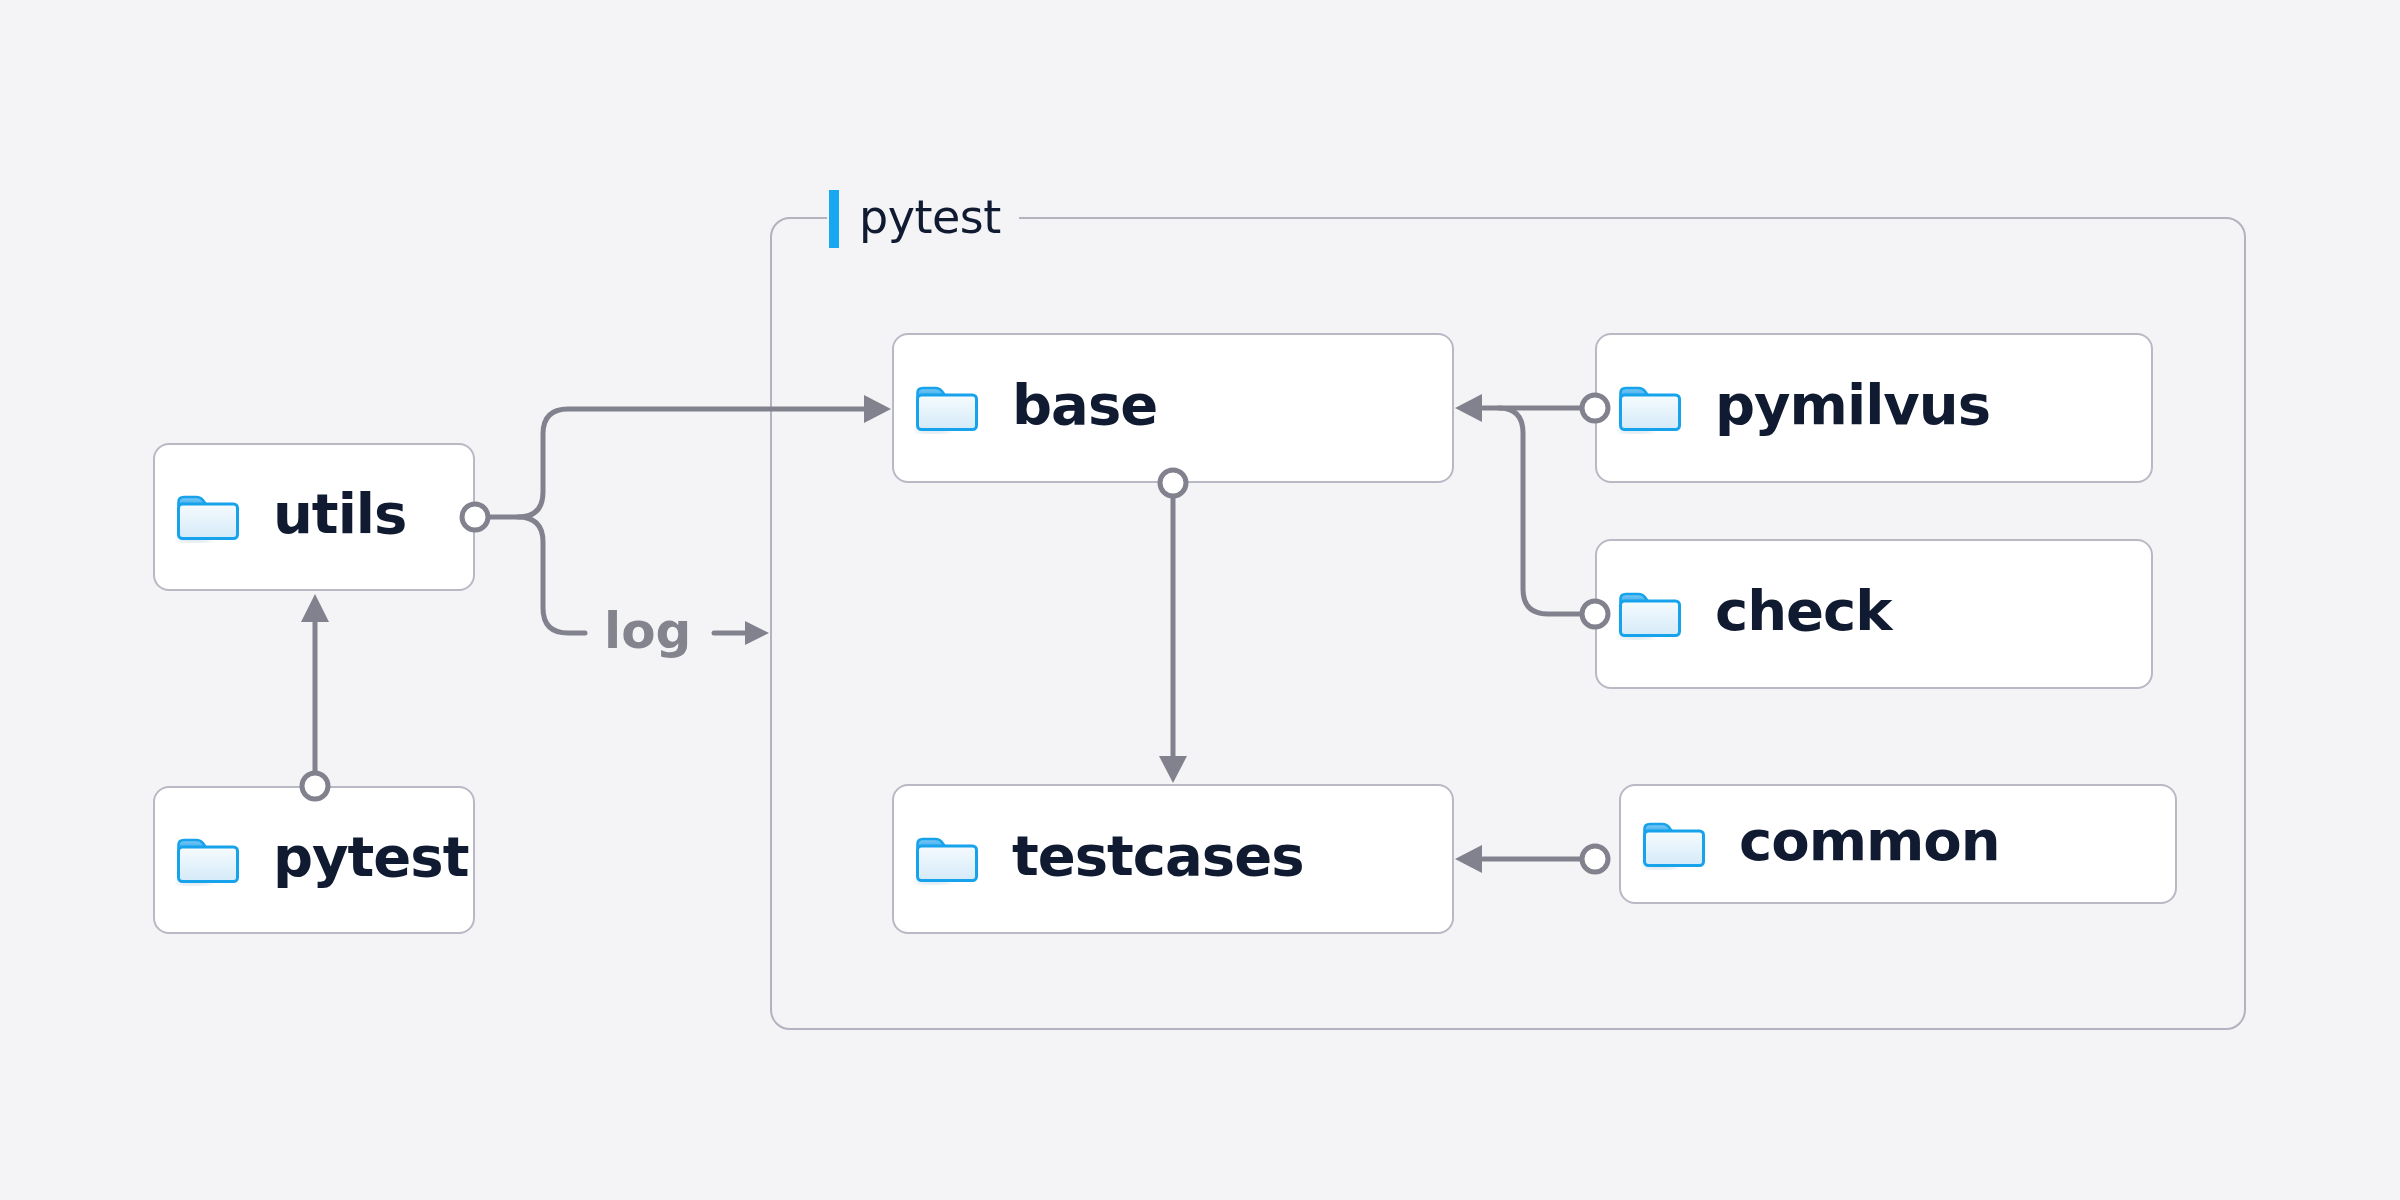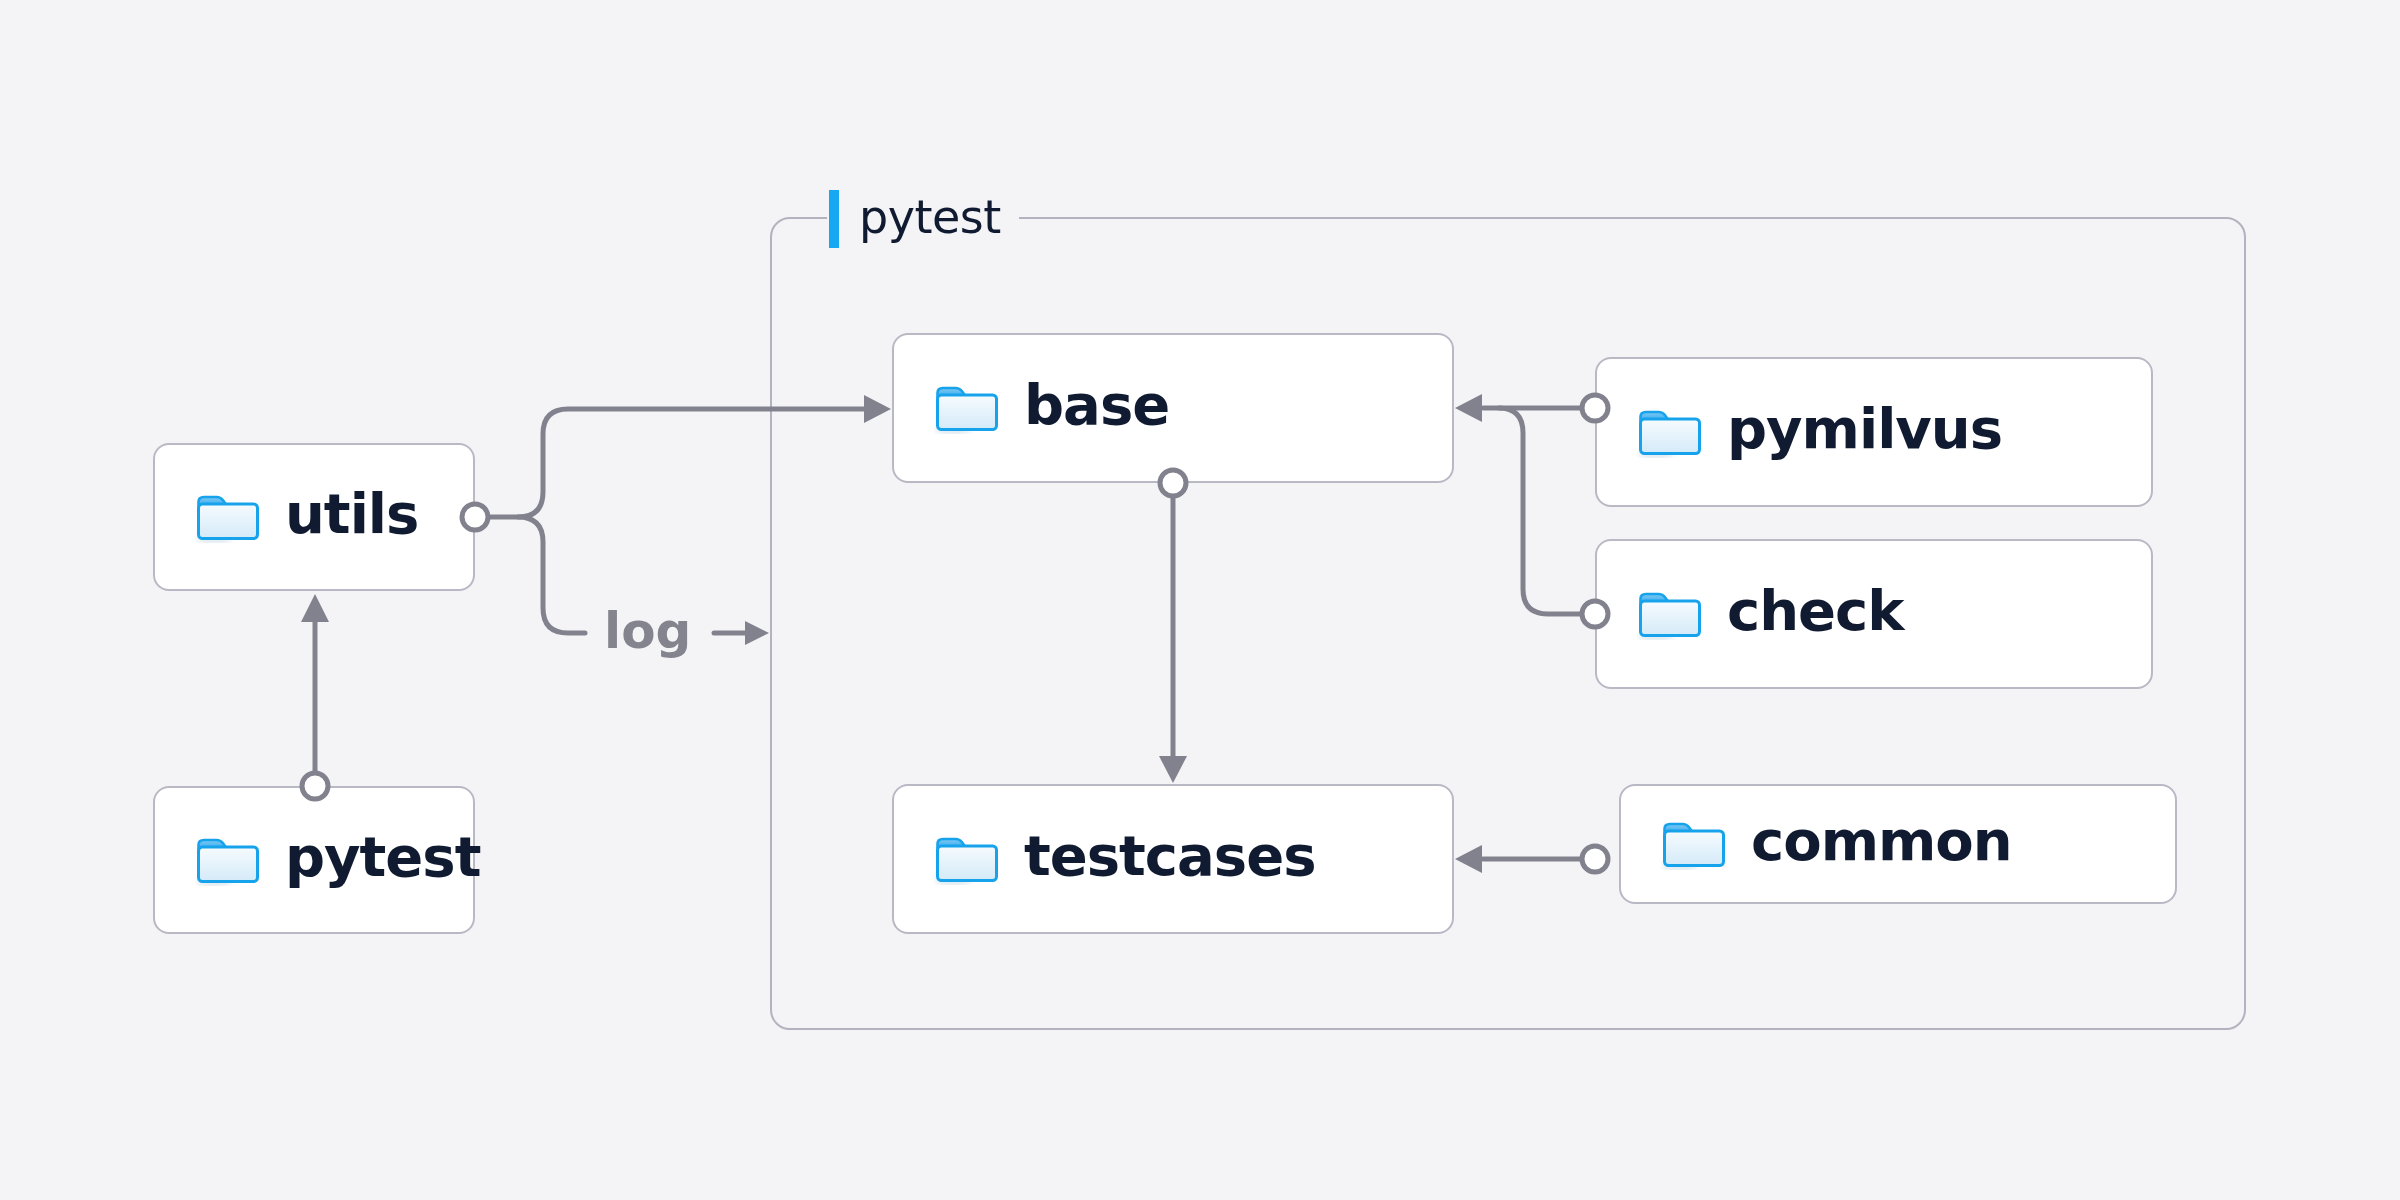--- a/index.html
+++ b/index.html
@@ -58,41 +58,41 @@
   }
   
   .node {
     position: absolute;
     background: var(--node-fill, #ffffff);
     border: 2px solid var(--node-border, #b9b9c5);
     border-radius: 16px;
     box-sizing: border-box;
     display: flex;
     align-items: center;
-    padding-left: 40px;
-    gap: 24px;
+    padding-left: 20px;
+    gap: 32px;
   }
   .node .node-label {
     font-size: 56px;
     font-weight: 600;
     letter-spacing: -1px;
     color: var(--text, #101b31);
     line-height: 1;
     padding-bottom: 6px;
   }
   .node .folder-icon {
     width: 66px;
     height: 52px;
     flex: 0 0 auto;
     display: inline-block;
   }
   .node-utils     { left: 153px;  top: 443px; width: 322px; height: 148px; }
   .node-config    { left: 153px;  top: 786px; width: 322px; height: 148px; }
   .node-base      { left: 892px;  top: 333px; width: 562px; height: 150px; }
-  .node-pymilvus  { left: 1595px; top: 333px; width: 558px; height: 150px; margin-top: 24px; }
+  .node-pymilvus  { left: 1595px; top: 333px; width: 558px; height: 150px; }
   .node-check     { left: 1595px; top: 539px; width: 558px; height: 150px; text-align: right; }
   .node-testcases { left: 892px;  top: 784px; width: 562px; height: 150px; }
   .node-common    { left: 1619px; top: 784px; width: 558px; height: 120px; }
   
   svg.connectors {
     position: absolute;
     left: 0;
     top: 0;
     width: 2400px;
     height: 1200px;

